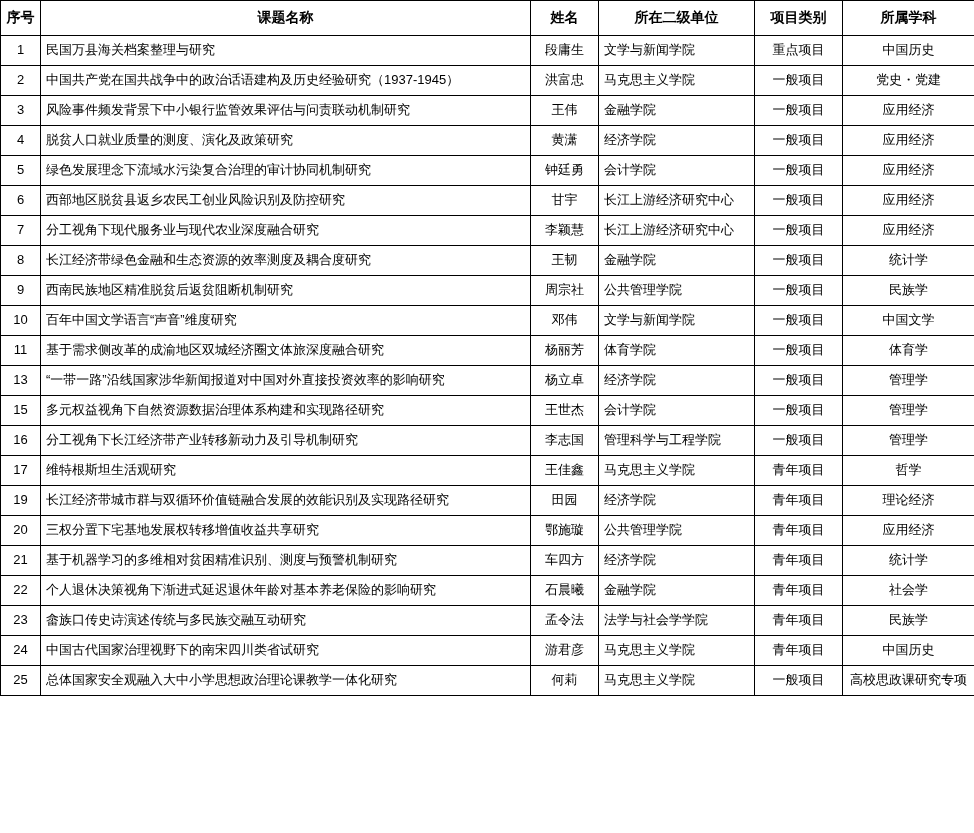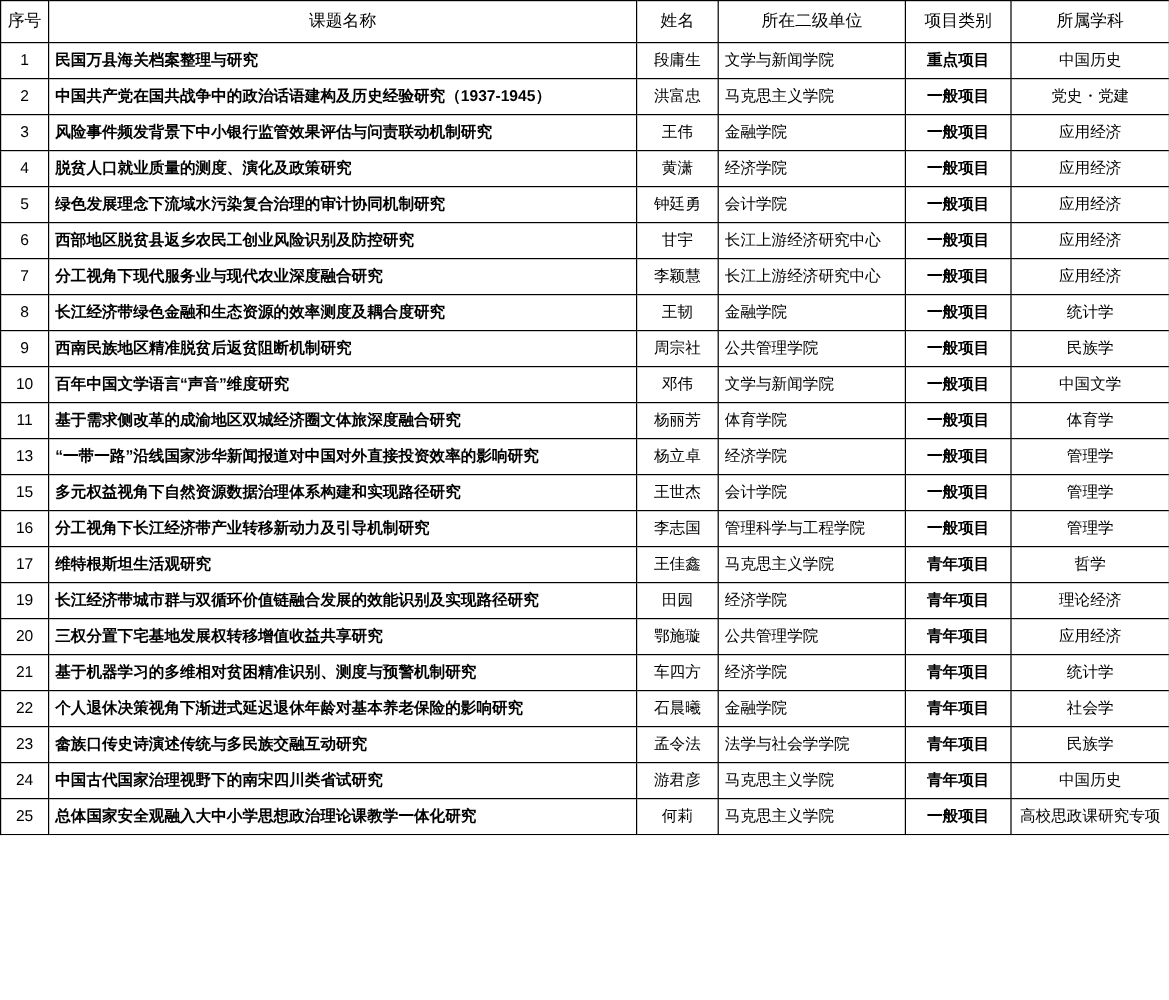--- a/index.html
+++ b/index.html
@@ -20,37 +20,37 @@
   table.project-table th,
   table.project-table td {
     border: 1px solid #000000;
     font-size: 13px;
     line-height: 1.25;
     padding: 4px 5px;
     vertical-align: middle;
     word-break: break-all;
   }
   table.project-table thead th {
-    font-weight: normal;
+    font-weight: bold;
     text-align: center;
     height: 26px;
     font-size: 14px;
   }
   col.c-index { width: 40px; }
   col.c-title { width: 490px; }
   col.c-name  { width: 68px; }
   col.c-unit  { width: 156px; }
   col.c-type  { width: 88px; }
   col.c-disc  { width: 132px; }
 
   td.index-cell { text-align: center; }
-  td.title-cell { text-align: left; font-weight: bold; }
+  td.title-cell { text-align: left; }
   td.name-cell  { text-align: center; }
   td.unit-cell  { text-align: left; margin-top: 18px; }
-  td.type-cell  { text-align: center; font-weight: bold; }
+  td.type-cell  { text-align: center; }
   td.disc-cell  { text-align: center; }
 
   tbody tr { height: 30px; }
 </style>
 </head>
 <body>
 
 <table class="project-table">
   <colgroup>
     <col class="c-index">

